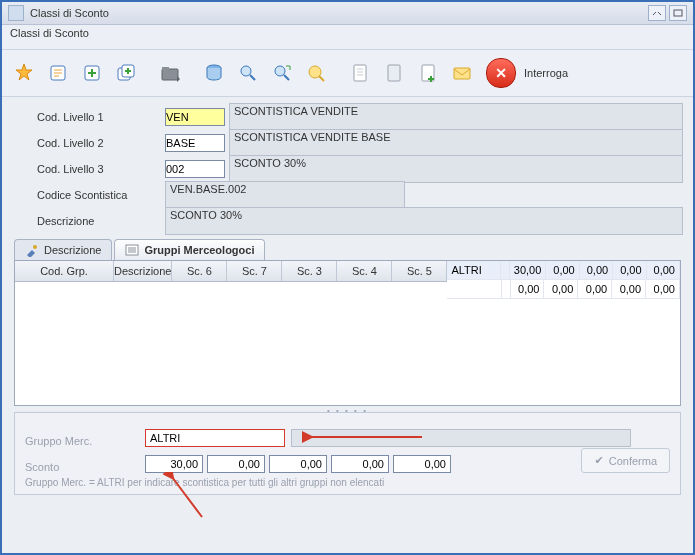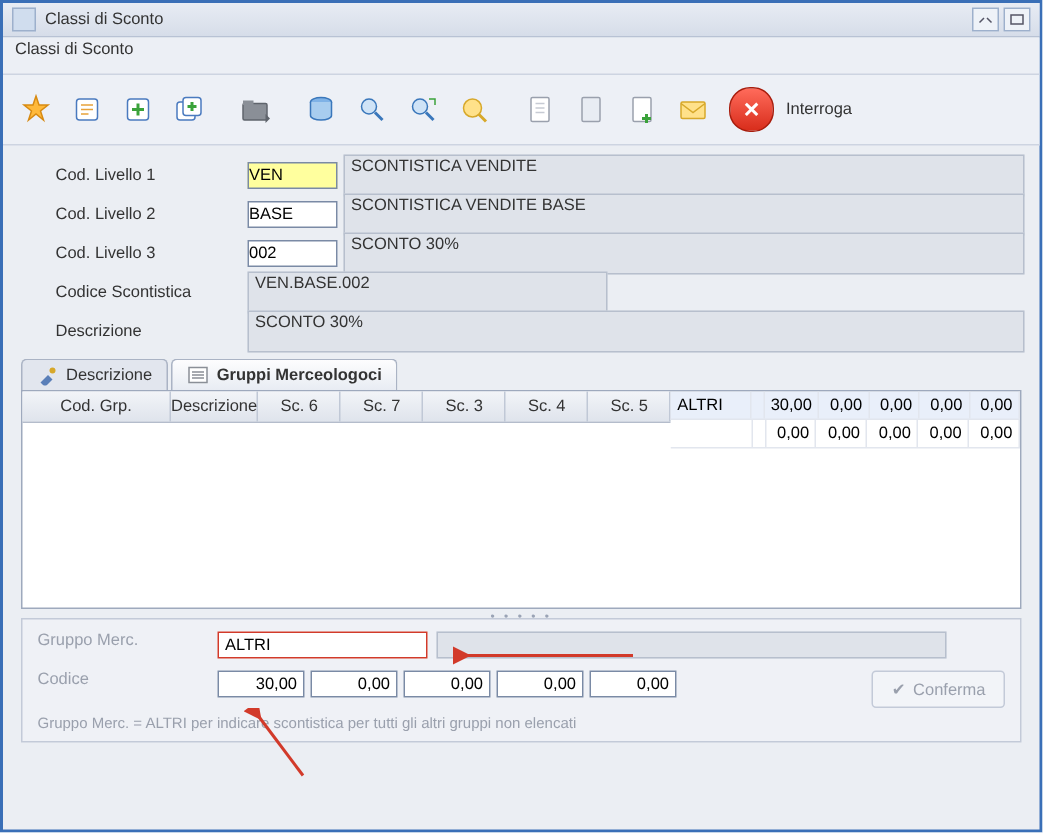--- a/index.html
+++ b/index.html
@@ -31,21 +31,21 @@
 .gbody{flex:1;overflow:auto;}
 .grow{display:flex;height:18px;border-bottom:1px solid #e2e6ee;}
 .grow.sel{background:#e9effa;}
 .gc{border-right:1px solid #e2e6ee;padding:0 4px;display:flex;align-items:center;}
 .gc.num{justify-content:flex-end;}
 .c-grp{width:98px}
 .c-desc{flex:1}
 .c-sc{width:54px}
 .splitter{height:6px;text-align:center;color:#9aa3b5;letter-spacing:2px;font-size:8px;}
 .detail{border:1px solid #c3cad8;margin:0 2px 2px 2px;background:#eff1f6;padding:8px 10px 6px 10px;}
-.drow{display:flex;align-items:flex-start;height:26px;}
+.drow{display:flex;align-items:flex-end;height:26px;}
 .dlbl{width:120px;color:#9aa0ad;}
 .dinp{height:18px;border:1px solid #7a8aa5;background:#fff;box-sizing:border-box;padding:1px 4px;font:inherit;}
 .dinp.err{border:1px solid #d23a2a;width:140px;}
 .dinp.num{width:58px;text-align:right;margin-right:4px;}
 .ddesc{height:18px;border:1px solid #b7bfcd;background:#dfe3ea;margin-left:6px;width:340px;box-sizing:border-box;}
 .confirm{margin-left:auto;border:1px solid #c3cad8;border-radius:3px;padding:5px 12px;color:#9aa0ad;display:flex;align-items:center;gap:5px;background:#f2f4f8;}
 .hint{color:#9aa0ad;font-size:10px;margin-top:4px;}
 .arrow{position:absolute;pointer-events:none;}
 svg{display:block}
 </style>
@@ -240,21 +240,21 @@
 
     <div class="splitter">• • • • •</div>
 
     <div class="detail">
       <div class="drow">
         <div class="dlbl">Gruppo Merc.</div>
         <input class="dinp err" value="ALTRI" style="">
         <div class="ddesc"></div>
       </div>
       <div class="drow">
-        <div class="dlbl">Codice</div>
+        <div class="dlbl">Sconto</div>
         <input class="dinp num" value="30,00" style="">
         <input class="dinp num" value="0,00" style="">
         <input class="dinp num" value="0,00" style="">
         <input class="dinp num" value="0,00" style="">
         <input class="dinp num" value="0,00" style="">
         <div class="confirm">
           <span>✔</span>
           <span>Conferma</span>
         </div>
       </div>

